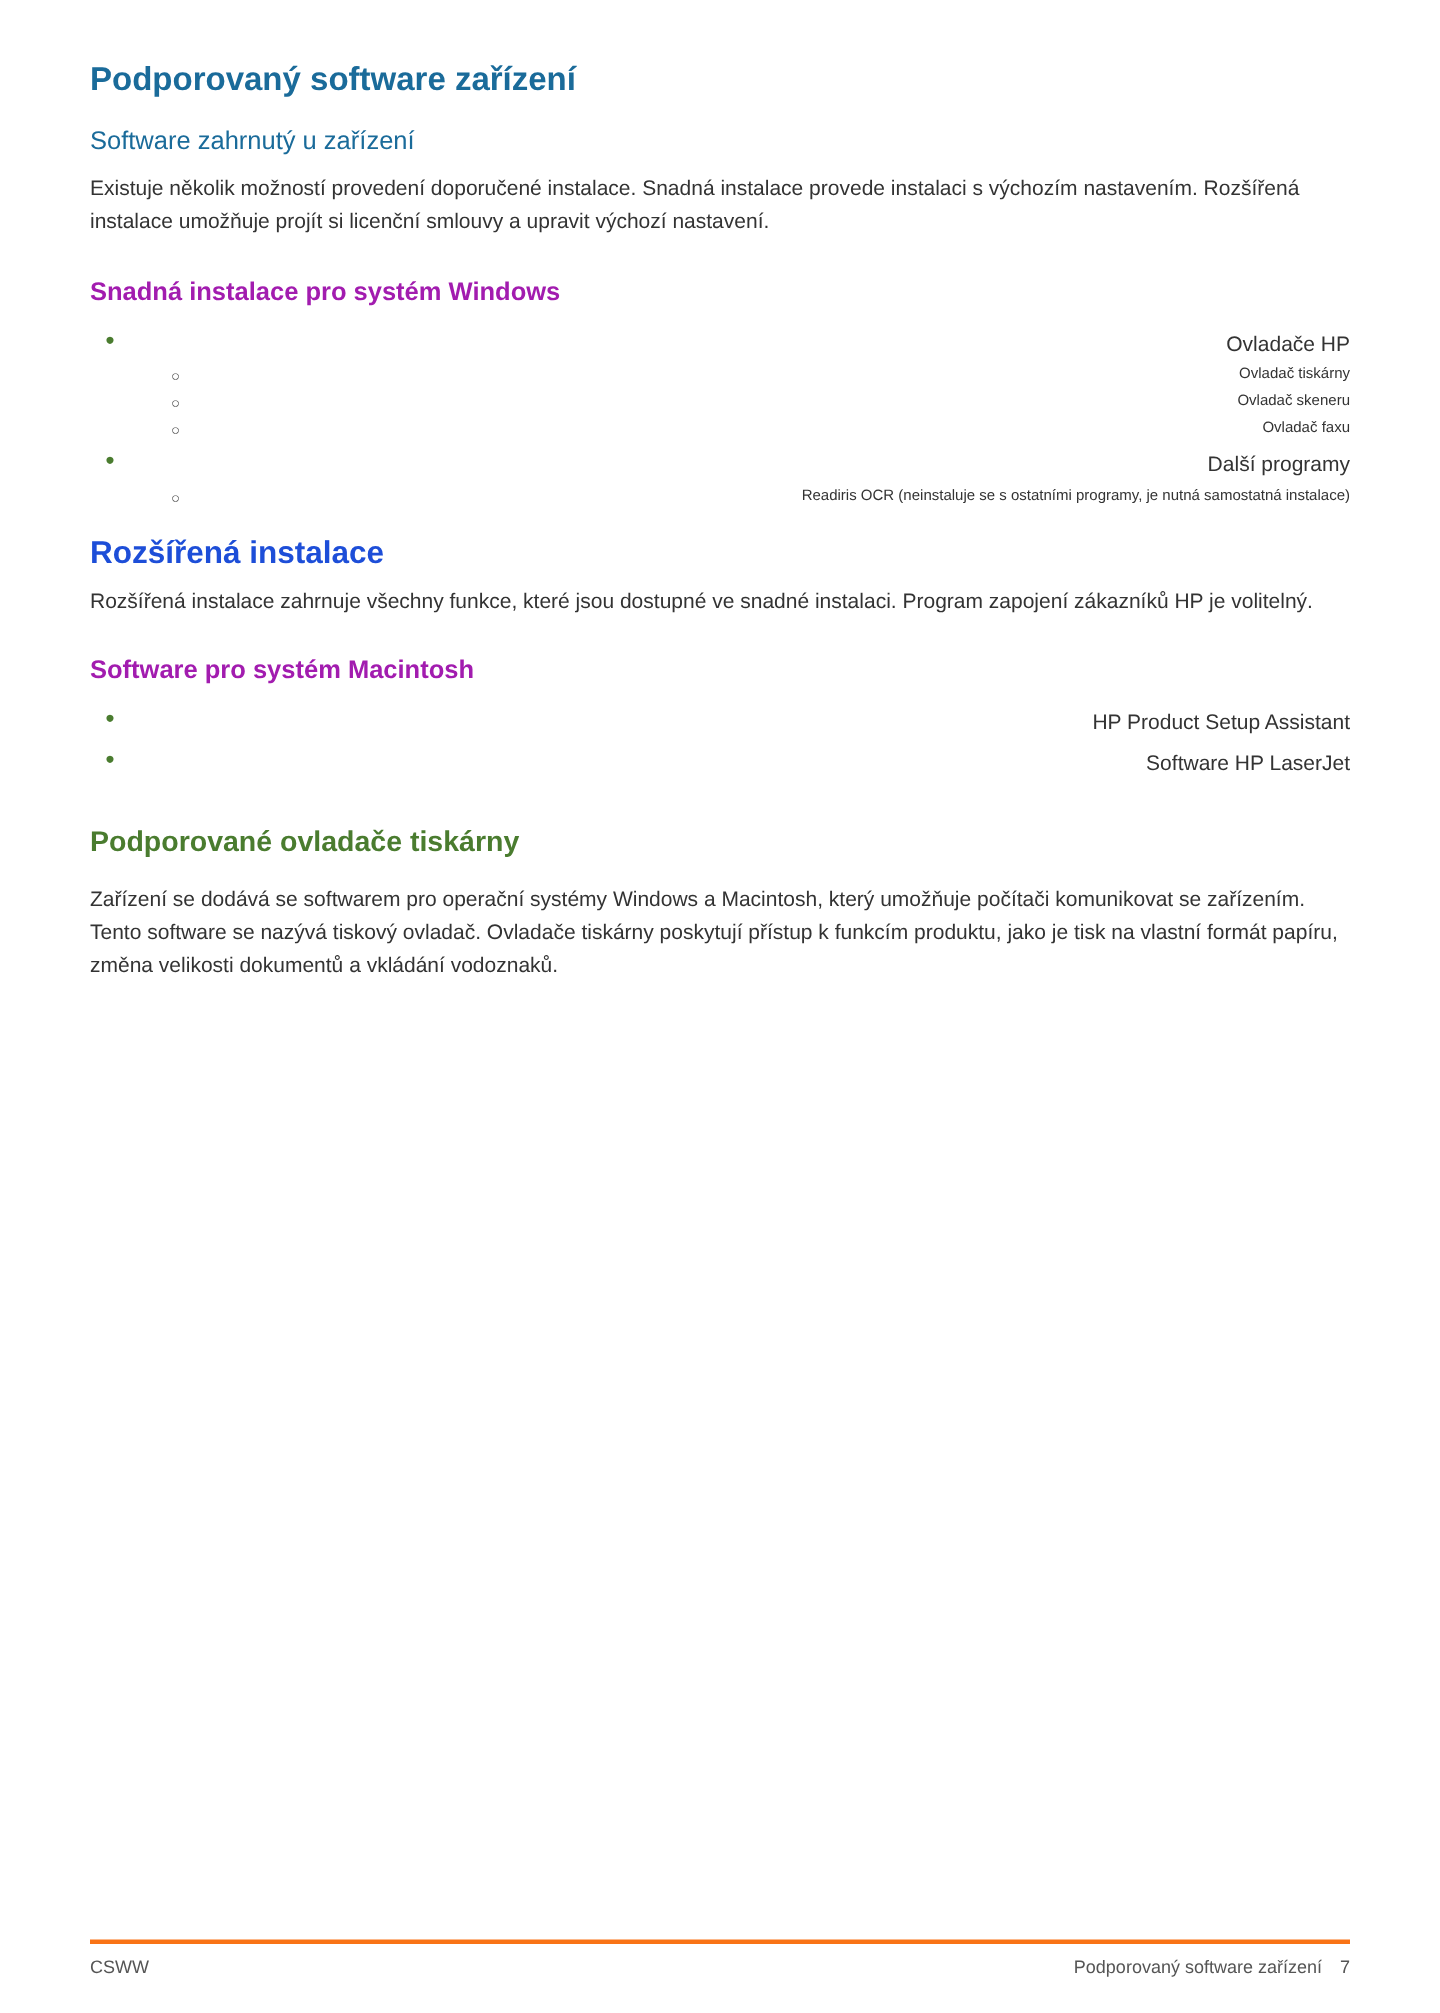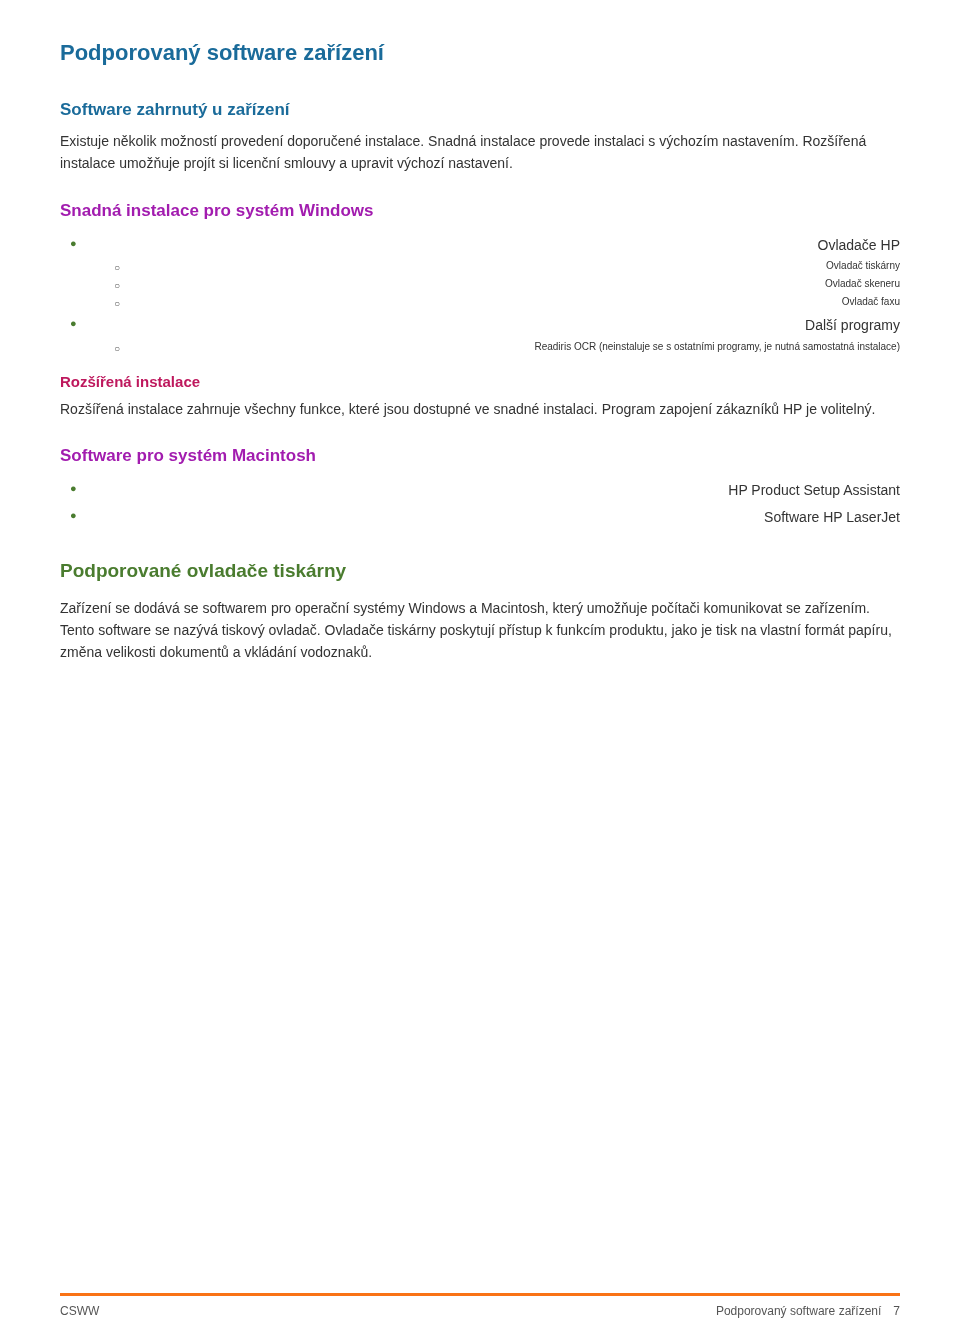--- a/index.html
+++ b/index.html
@@ -21,30 +21,30 @@
 
     h1 {
       font-size: 22px;
       font-weight: bold;
       color: #1a6b9a;
       margin-bottom: 18px;
     }
 
     h2 {
       font-size: 17px;
-      font-weight: bold;
+      font-weight: normal;
       color: #1a6b9a;
-      margin-top: 34px;
+      margin-top: 18px;
       margin-bottom: 10px;
     }
 
     h3 {
-      font-size: 15px;
+      font-size: 21px;
       font-weight: bold;
-      color: #be185d;
+      color: #1d4ed8;
       margin-top: 18px;
       margin-bottom: 8px;
     }
 
     p {
       line-height: 1.6;
       margin-bottom: 10px;
       font-size: 14px;
     }
 

